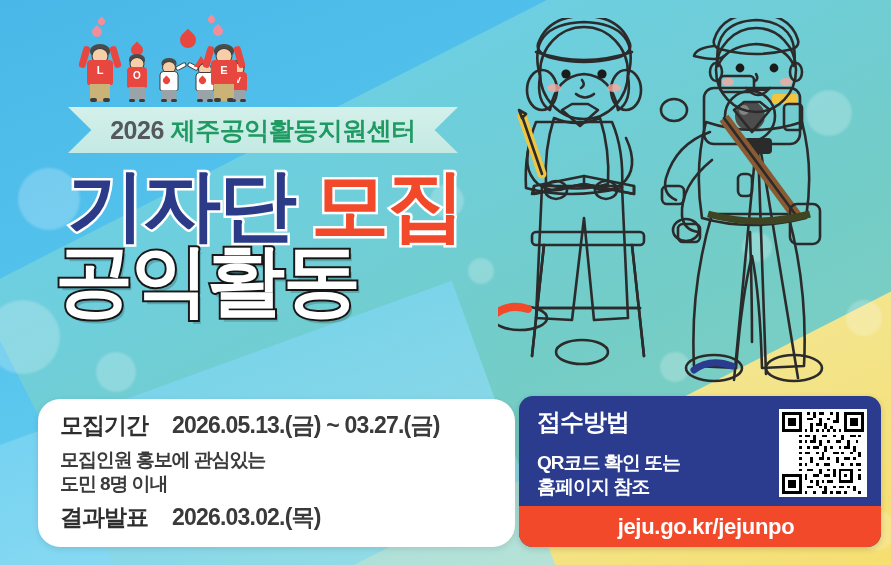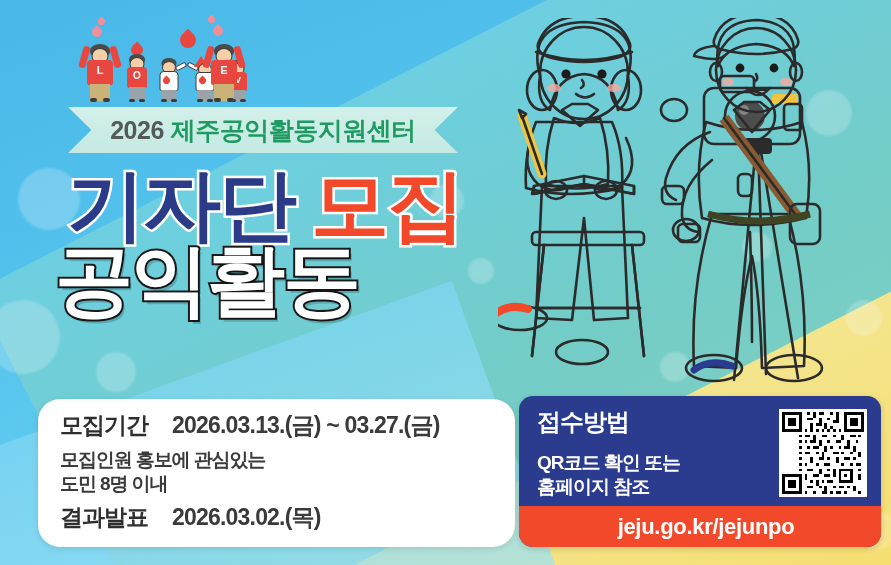--- a/index.html
+++ b/index.html
@@ -451,21 +451,21 @@
 
         <ellipse cx="218" cy="54" rx="6" ry="9" fill="#f6cfa8" class="ln"></ellipse>
         <ellipse cx="298" cy="54" rx="6" ry="9" fill="#f6cfa8" class="ln"></ellipse>
       </g>
     </svg>
   </div>
 
   <div class="info-card">
     <div class="info-row">
       <div class="info-label">모집기간</div>
-      <div class="info-value">2026.03.13.(금) ~ 03.27.(금)</div>
+      <div class="info-value">2026.05.13.(금) ~ 03.27.(금)</div>
     </div>
     <div class="info-row">
       <div class="info-value small" style="white-space:pre-line;">모집인원 홍보에 관심있는
 도민 8명 이내</div>
     </div>
     <div class="info-row">
       <div class="info-label">결과발표</div>
       <div class="info-value">2026.03.02.(목)</div>
     </div>
   </div>

